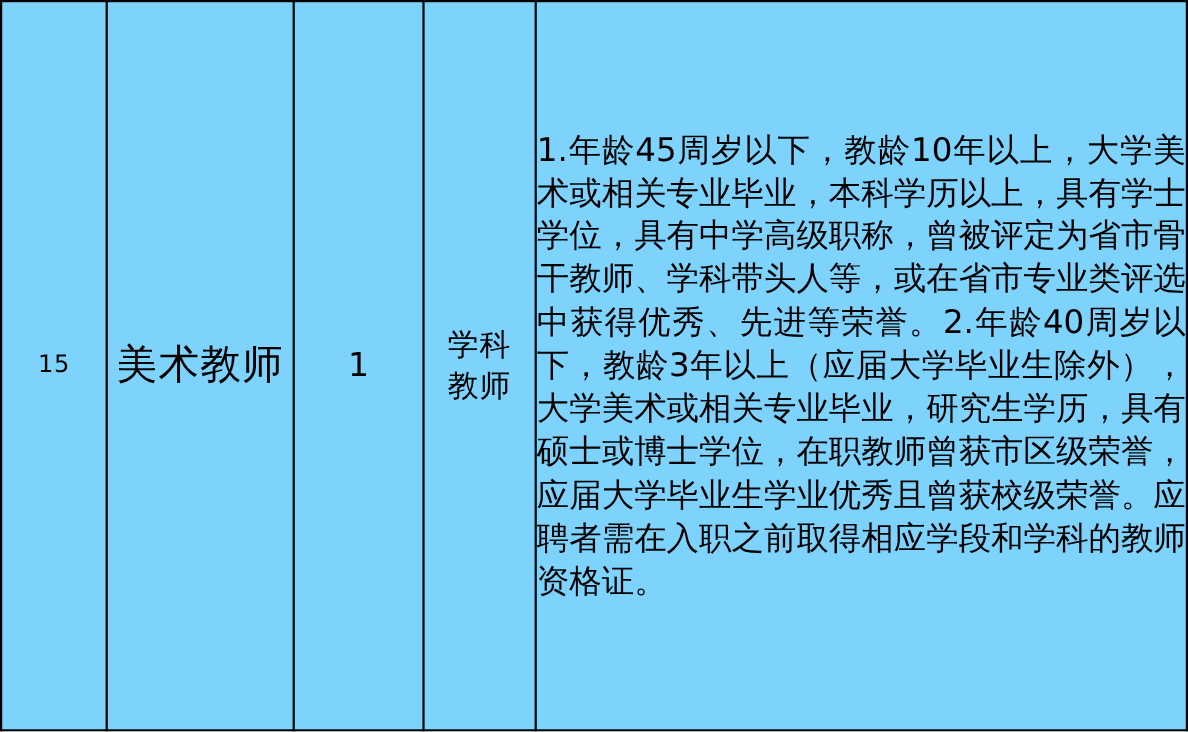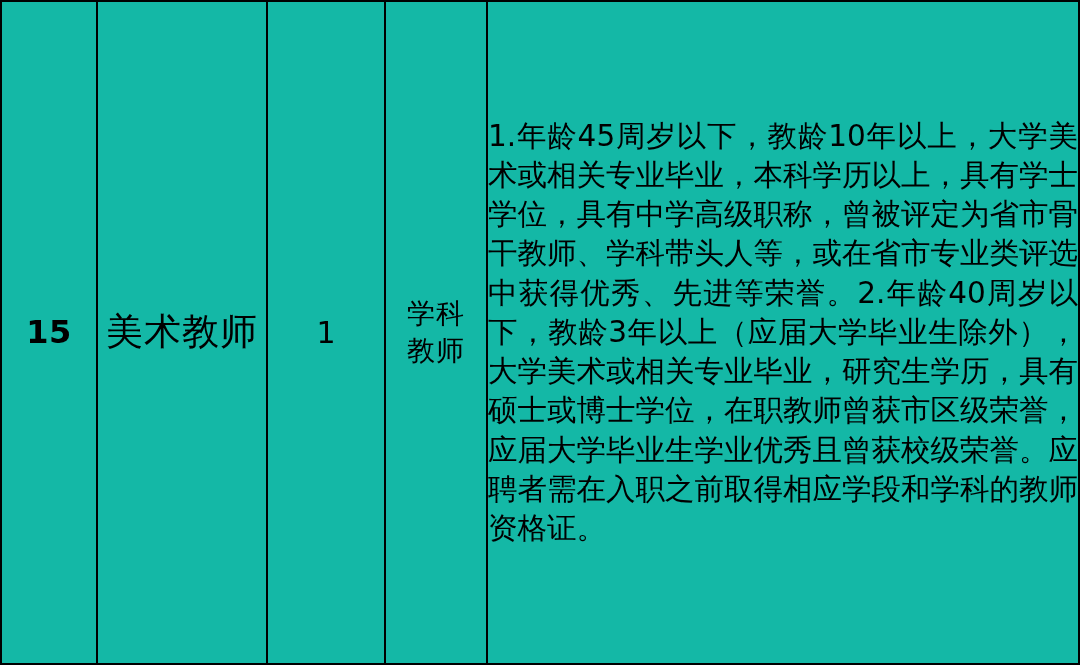--- a/index.html
+++ b/index.html
@@ -23,40 +23,39 @@
   table.recruit-table {
     border-collapse: collapse;
     table-layout: fixed;
     width: 1080px;
     height: 665px;
   }
   table.recruit-table td {
     border: 2px solid #000000;
     padding: 0;
     vertical-align: middle;
-    background: #14b8a6;
+    background: #7dd3fc;
   }
   
   col.c-index { width: 96px; }
   col.c-post  { width: 170px; }
   col.c-count { width: 118px; }
   col.c-type  { width: 102px; }
   col.c-req   { width: 592px; }
 
   td.cell-index,
   td.cell-post,
   td.cell-count,
   td.cell-type {
     text-align: center;
   }
   .txt-index {
-    font-size: 32px;
+    font-size: 22px;
     line-height: 1.2;
     letter-spacing: 0.5px;
-    font-weight: bold;
   }
   .txt-post {
     font-size: 37px;
     line-height: 1.25;
     letter-spacing: 1px;
     white-space: nowrap;
   }
   .txt-count {
     font-size: 30px;
     line-height: 1.2;

